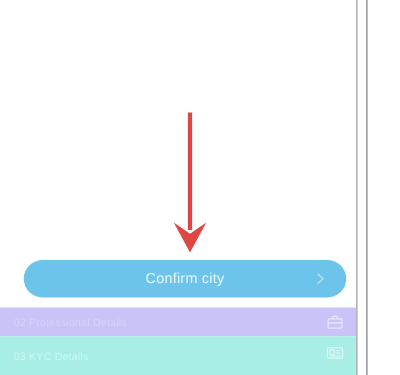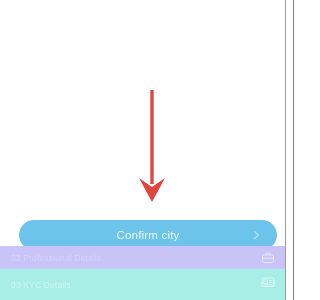--- a/index.html
+++ b/index.html
@@ -56,21 +56,21 @@
     top: 88px;
     width: 42px;
     height: 116px;
     pointer-events: none;
   }
 
   
   #confirm-city-button {
     position: absolute;
     left: 19px;
-    top: 220px;
+    top: 208px;
     width: 258px;
     height: 30px;
     border: none;
     border-radius: 15px;
     background: #6cc4eb;
     color: #ffffff;
     display: flex;
     align-items: center;
     justify-content: center;
     cursor: pointer;

